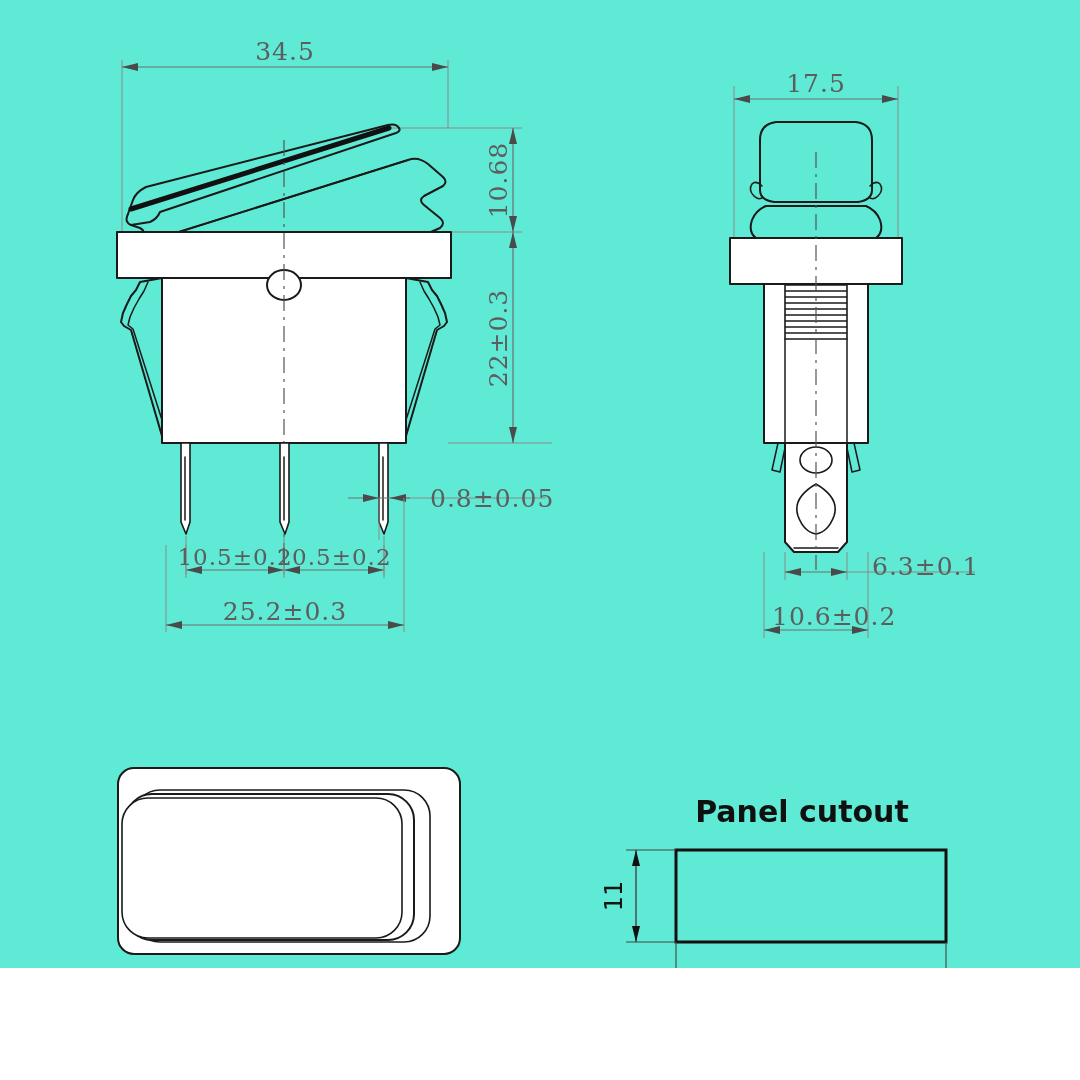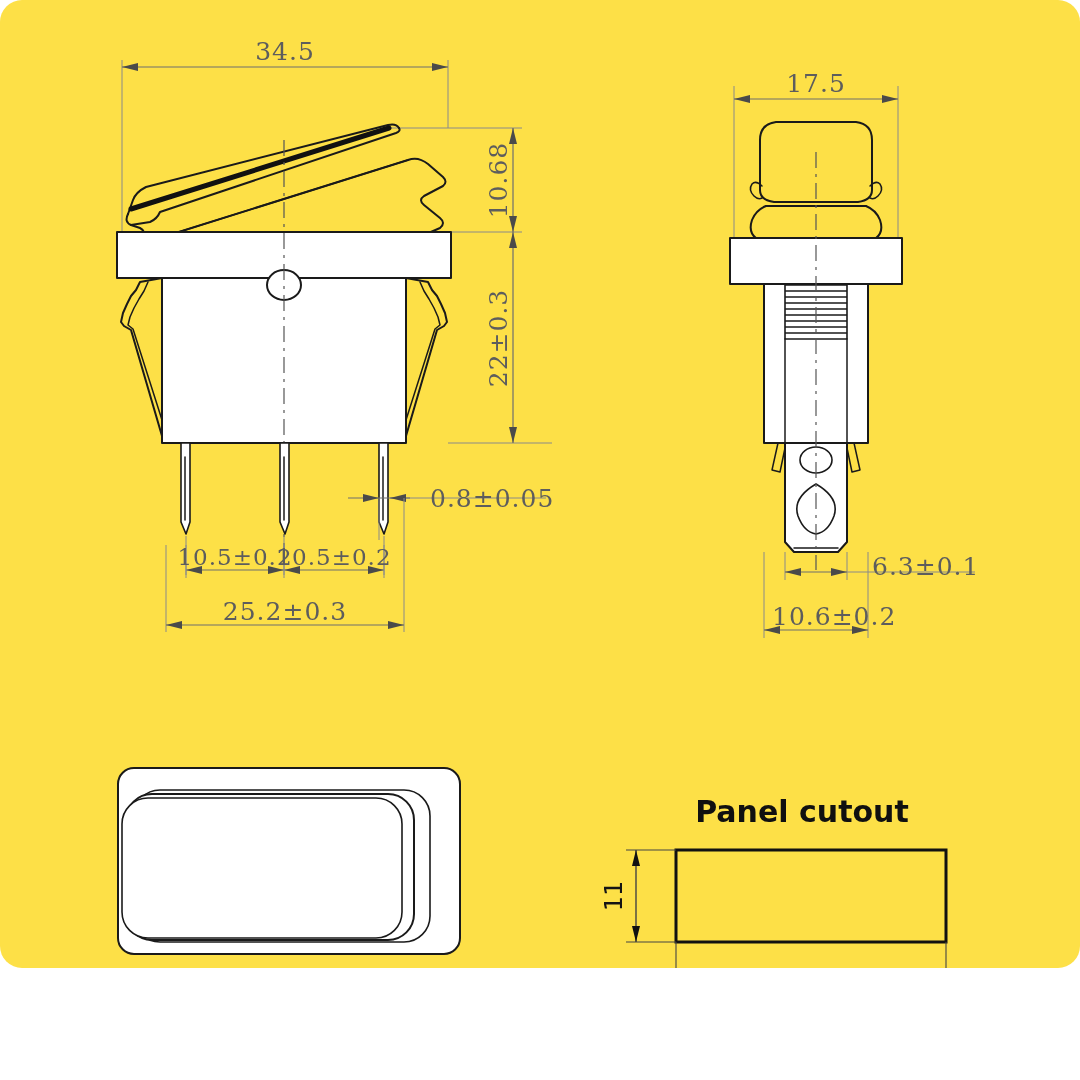--- a/index.html
+++ b/index.html
@@ -1,17 +1,17 @@
 <!DOCTYPE html>
 <html><head>
 <meta charset="utf-8">
 <style>
   html,body{margin:0;padding:0;background:#ffffff;}
   body{width:1080px;height:1080px;font-family:"DejaVu Serif",serif;}
-  #sheet{position:relative;width:1080px;height:968px;background:#fde047;overflow:hidden;border-radius:22px;}
+  #sheet{position:relative;width:1080px;height:968px;background:#5eead4;overflow:hidden;}
   svg.drw{position:absolute;left:0;top:0;width:1080px;height:1080px;}
   .obj{fill:none;stroke:#1a1a1a;stroke-width:2;stroke-linejoin:round;stroke-linecap:round;}
   .obj-thin{fill:none;stroke:#1a1a1a;stroke-width:1.5;stroke-linejoin:round;stroke-linecap:round;}
   .obj-fat{fill:none;stroke:#111111;stroke-width:5;stroke-linecap:round;}
   .obj-fill{fill:#ffffff;stroke:#1a1a1a;stroke-width:2;stroke-linejoin:round;}
   .obj-fill-thin{fill:#ffffff;stroke:#1a1a1a;stroke-width:1.6;stroke-linejoin:round;}
   .rib{fill:none;stroke:#1a1a1a;stroke-width:1.4;}
   .dimline{fill:none;stroke:#6e6e6e;stroke-width:1.2;}
   .extline{fill:none;stroke:#8a8a8a;stroke-width:1;}
   .centerline{fill:none;stroke:#555555;stroke-width:1.2;stroke-dasharray:16 6 3 6;}

